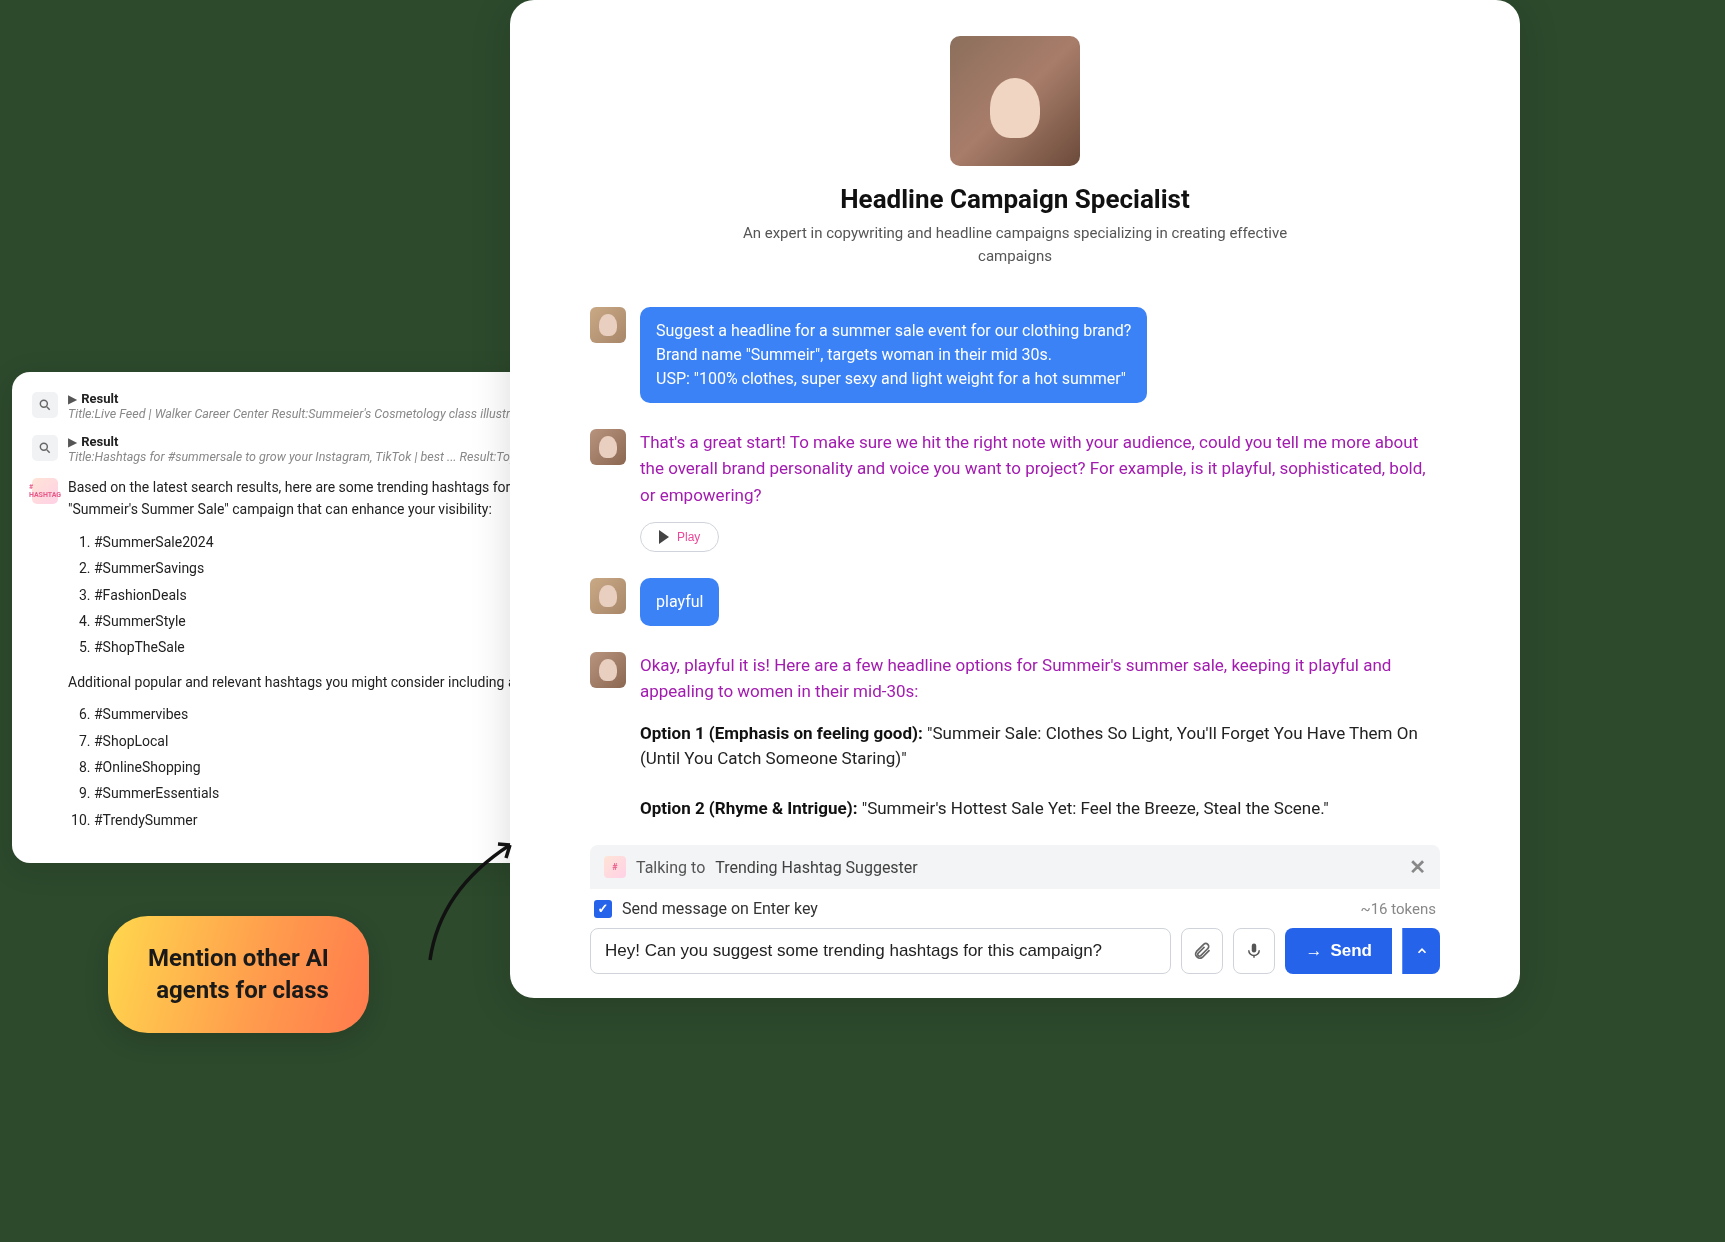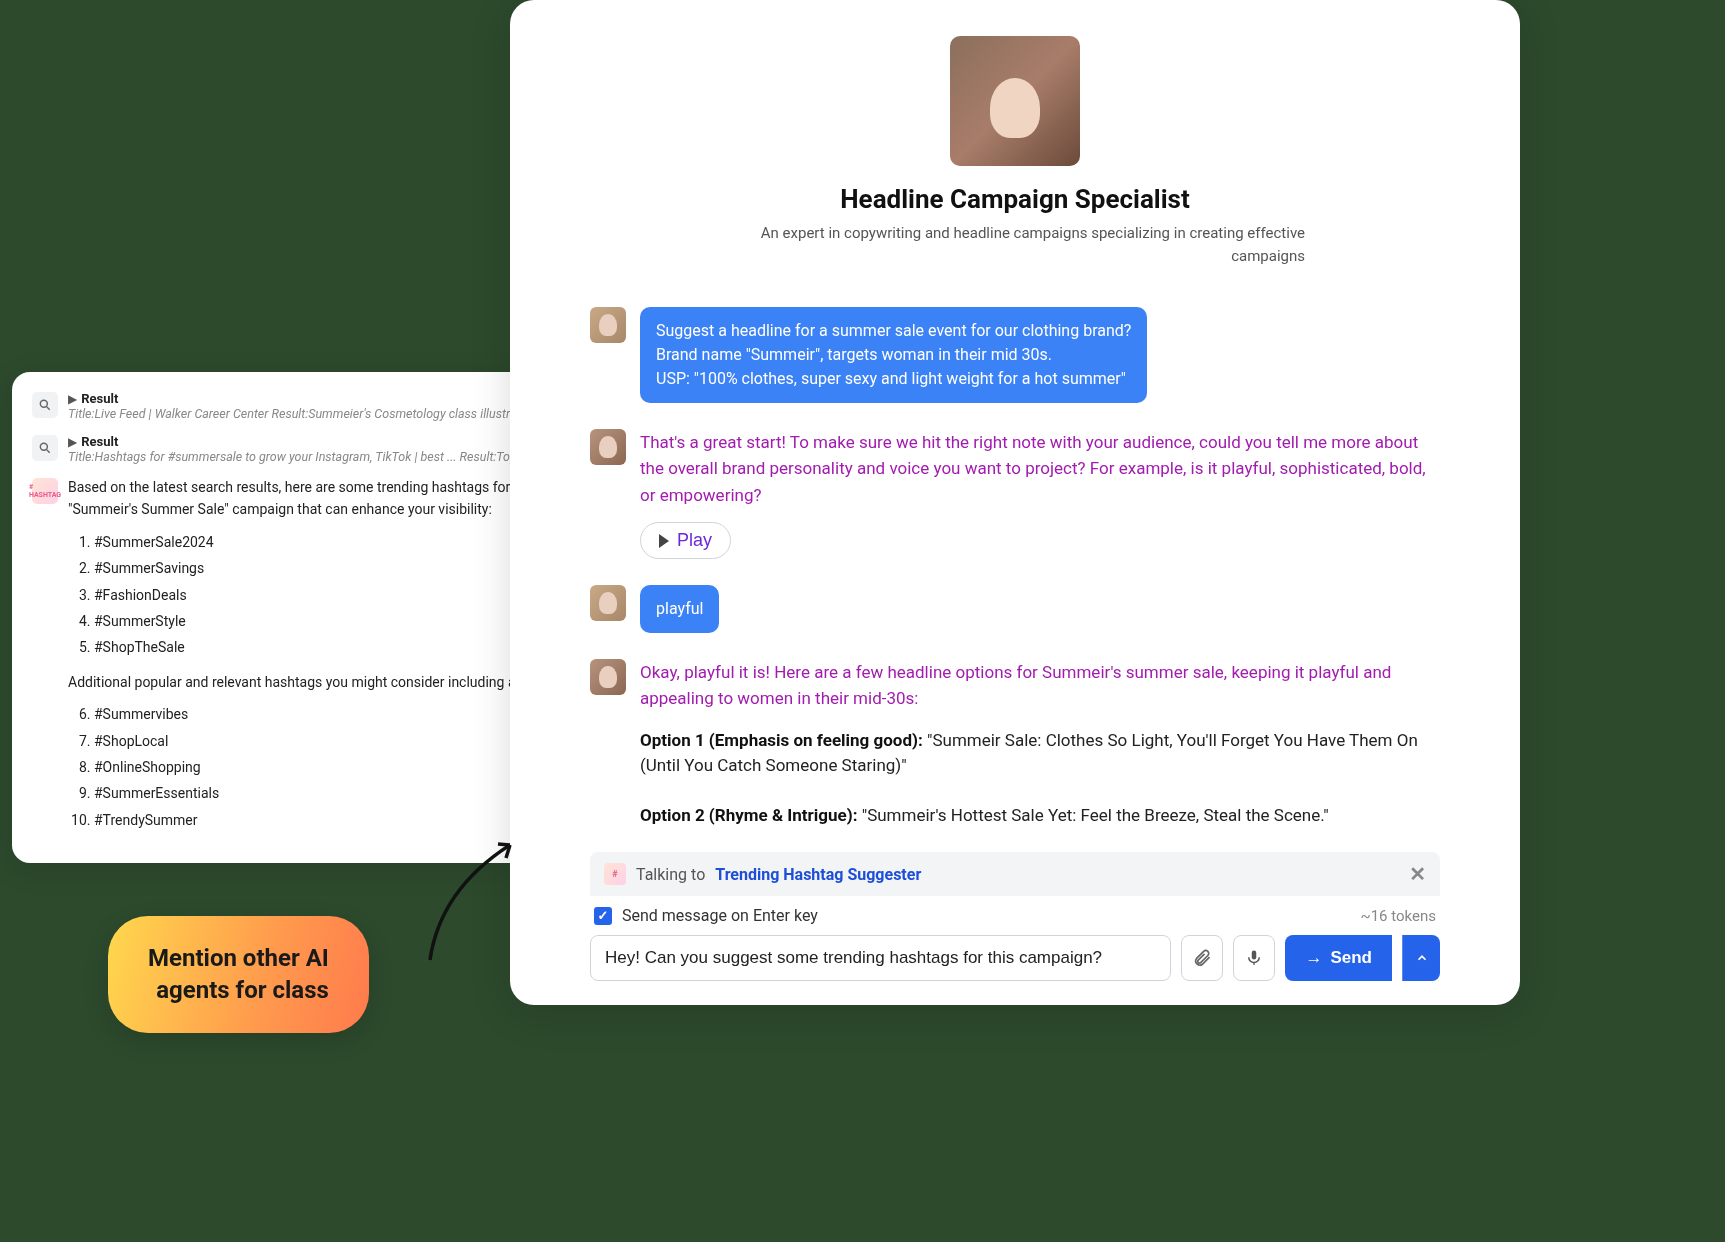--- a/index.html
+++ b/index.html
@@ -30,21 +30,21 @@
       margin: 0 auto 18px;
       background: linear-gradient(135deg, #8b6f5c 0%, #a87d6a 50%, #6b4a3a 100%);
       position: relative; overflow: hidden;
     }
     .agent-avatar-large::after {
       content: ""; position: absolute; left: 50%; top: 55%;
       width: 50px; height: 60px; border-radius: 50% 50% 40% 40%;
       background: #f0d5c2; transform: translate(-50%,-50%);
     }
     .agent-title { font-size: 26px; font-weight: 700; color: #111; margin-bottom: 8px; }
-    .agent-desc { font-size: 15px; color: #555; line-height: 1.5; max-width: 580px; margin: 0 auto; text-align: right; }
+    .agent-desc { font-size: 15px; color: #555; line-height: 1.5; max-width: 580px; margin: 0 auto; }
 
     .conversation { display: flex; flex-direction: column; gap: 26px; margin-bottom: 24px; }
     .msg-row { display: flex; gap: 14px; align-items: flex-start; }
     .msg-avatar {
       width: 36px; height: 36px; border-radius: 6px; flex-shrink: 0;
       background: linear-gradient(135deg, #b8937d, #8b6752);
       position: relative; overflow: hidden;
     }
     .msg-avatar::after {
       content:""; position:absolute; left:50%; top:50%;
@@ -58,42 +58,42 @@
       display: inline-block;
       background: #3b82f6; color: #fff;
       padding: 12px 16px; border-radius: 10px;
       font-size: 16px; line-height: 1.5;
     }
     .msg-text { font-size: 17px; color: #a21caf; line-height: 1.55; }
 
     .play-btn {
       margin-top: 14px; display: inline-flex; align-items: center; gap: 8px;
       border: 1px solid #d0d4da; background: #fff; border-radius: 20px;
-      padding: 7px 18px; font-size: 18px; color: #6d28d9; cursor: pointer;
+      padding: 7px 18px; font-size: 12px; color: #ec4899; cursor: pointer;
     }
     .play-triangle { width:0; height:0; border-left:10px solid #444; border-top:7px solid transparent; border-bottom:7px solid transparent; }
 
     .options { margin-top: 16px; display: flex; flex-direction: column; gap: 24px; }
     .option-line { font-size: 17px; color: #222; line-height: 1.5; }
     .option-label { font-weight: 700; color:#111; }
 
     
     .input-area { margin-top: 18px; }
     .talking-bar {
       background: #f3f4f6; border-radius: 8px 8px 0 0;
       padding: 10px 14px; display: flex; align-items: center; gap: 10px;
       font-size: 16px; color: #555;
     }
     .hashtag-chip {
       width: 22px; height: 22px; border-radius: 4px;
       background: linear-gradient(135deg, #ffe4d6, #ffd0e6);
       display: flex; align-items: center; justify-content: center;
       font-size: 9px; font-weight: 700; color: #e85a8a;
     }
-    .talking-bar b { color: #1d4ed8; font-weight: 700; }
+    .talking-bar b { color: #404040; font-weight: 400; }
     .close-x {
       margin-left: auto; font-size: 20px; color: #888; cursor: pointer;
       background:none; border:none; font-weight:700;
     }
 
     .options-row {
       display: flex; align-items: center; padding: 10px 4px;
       font-size: 16px; color: #333;
     }
     .checkbox {

